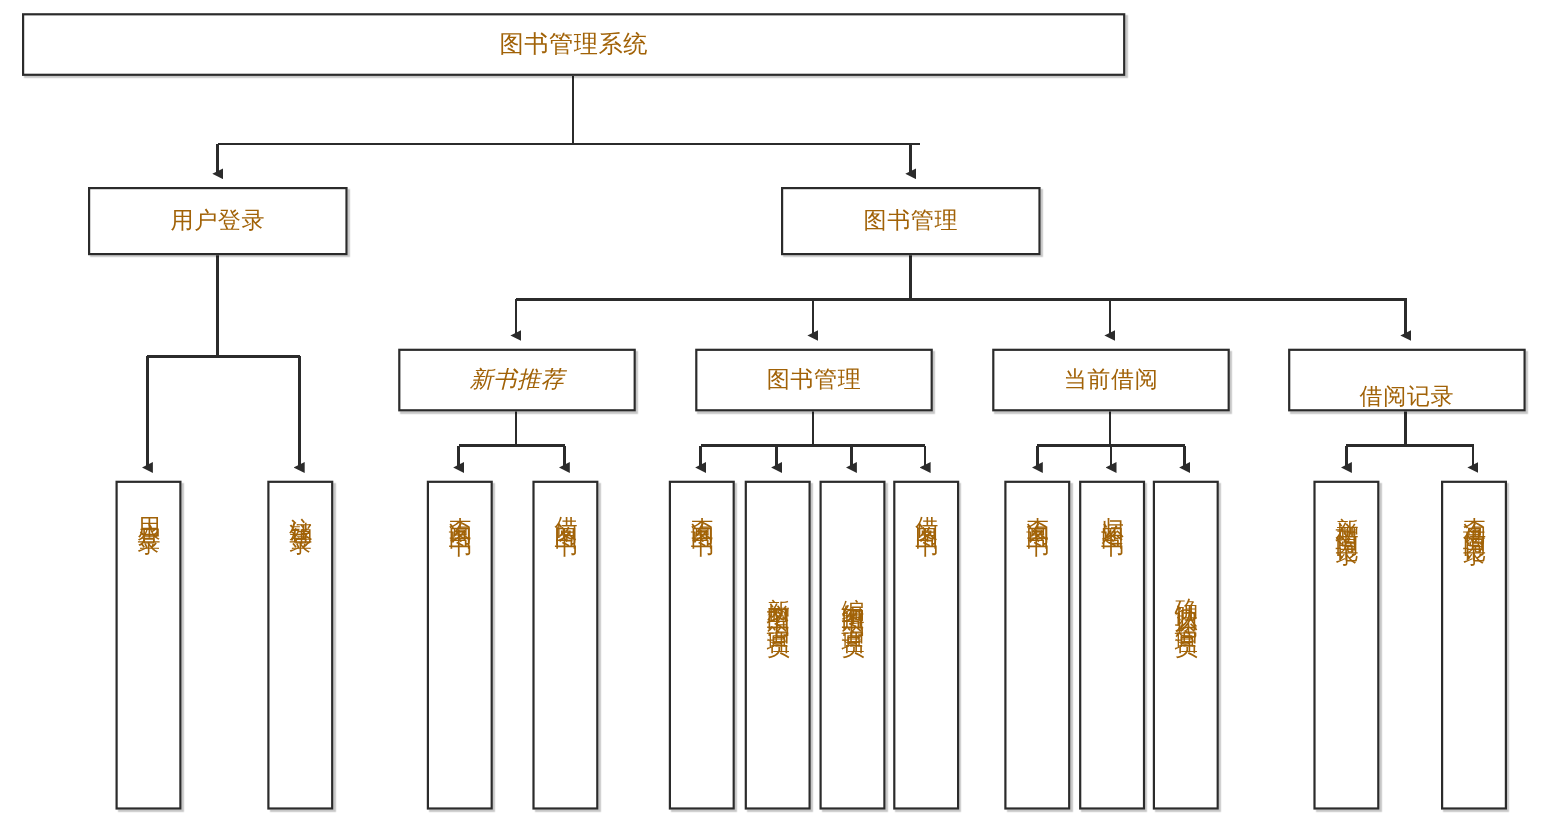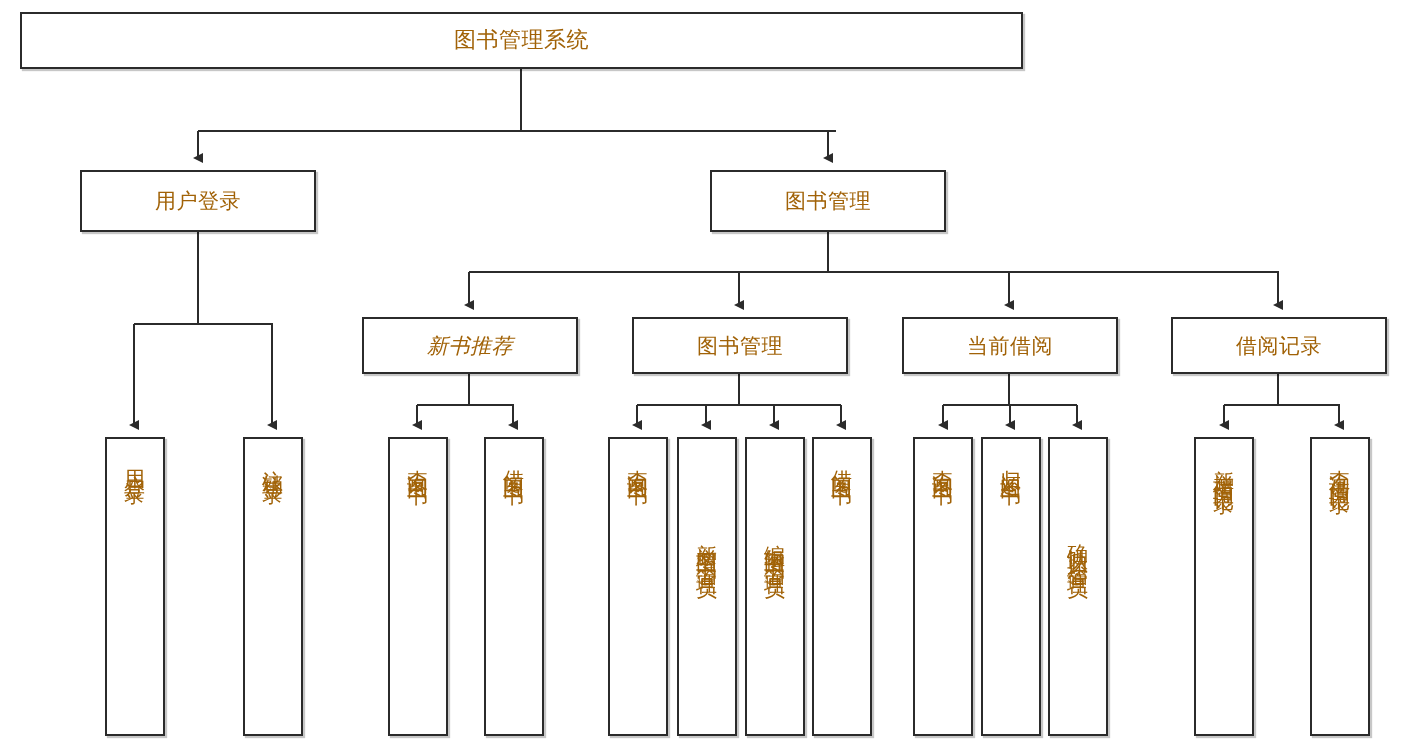--- a/index.html
+++ b/index.html
@@ -135,21 +135,21 @@
       </div>
       <div class="node level3" style="left: 362px; top: 317px; width: 216px; height: 57px; font-style: italic;">
         <div class="node-label">新书推荐</div>
       </div>
       <div class="node level3" style="left: 632px; top: 317px; width: 216px; height: 57px;">
         <div class="node-label">图书管理</div>
       </div>
       <div class="node level3" style="left: 902px; top: 317px; width: 216px; height: 57px;">
         <div class="node-label">当前借阅</div>
       </div>
-      <div class="node level3" style="left: 1171px; top: 317px; width: 216px; height: 57px;">
+      <div class="node level3" style="left: 1171px; top: 317px; width: 216px; height: 57px; align-items: flex-end;">
         <div class="node-label">借阅记录</div>
       </div>
       <div class="node leaf" style="left: 105px; top: 437px; width: 60px; height: 299px;">
         <div class="node-label">用户登录</div>
       </div>
       <div class="node leaf" style="left: 243px; top: 437px; width: 60px; height: 299px;">
         <div class="node-label">注销登录</div>
       </div>
       <div class="node leaf" style="left: 388px; top: 437px; width: 60px; height: 299px;">
         <div class="node-label">查询图书</div>

